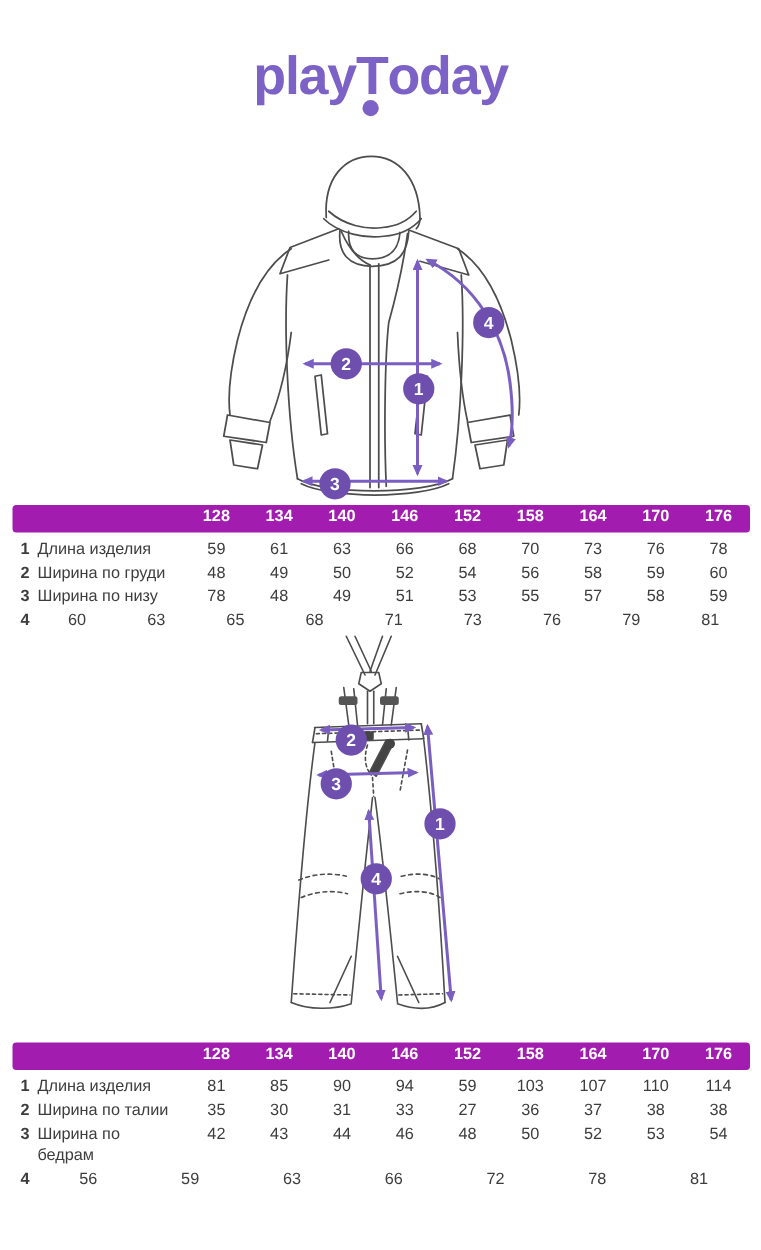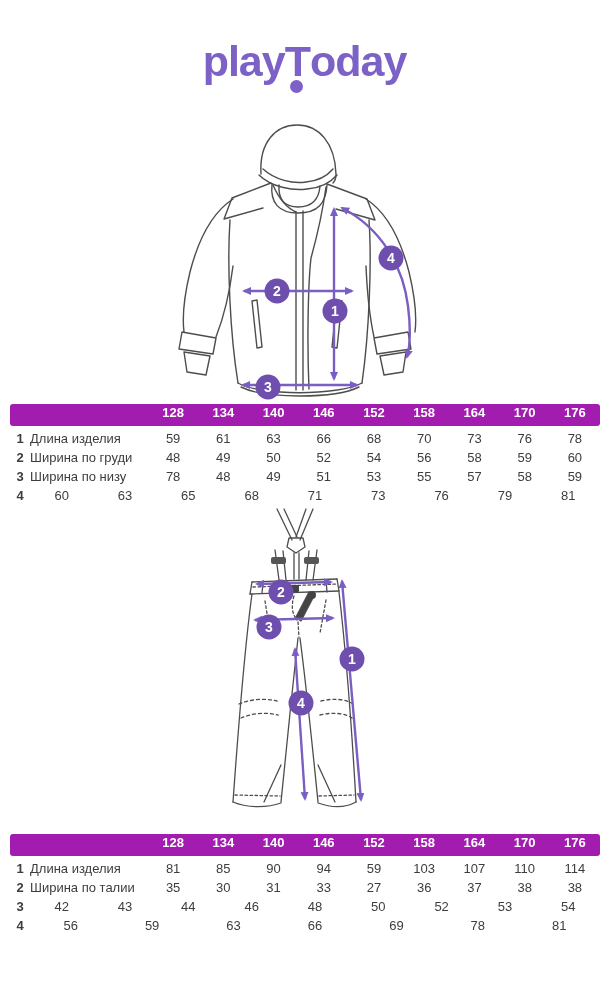--- a/index.html
+++ b/index.html
@@ -281,33 +281,34 @@
     <div class="c v">31</div>
     <div class="c v">33</div>
     <div class="c v">27</div>
     <div class="c v">36</div>
     <div class="c v">37</div>
     <div class="c v">38</div>
     <div class="c v">38</div>
   </div>
   <div class="tr">
     <div class="c n">3</div>
+    <div class="c l">Ширина по бедрам</div>
     <div class="c v">42</div>
     <div class="c v">43</div>
     <div class="c v">44</div>
     <div class="c v">46</div>
     <div class="c v">48</div>
     <div class="c v">50</div>
     <div class="c v">52</div>
     <div class="c v">53</div>
     <div class="c v">54</div>
   </div>
   <div class="tr">
     <div class="c n">4</div>
     <div class="c v">56</div>
     <div class="c v">59</div>
     <div class="c v">63</div>
     <div class="c v">66</div>
-    <div class="c v">69</div>
+    <div class="c v">72</div>
     <div class="c v">78</div>
     <div class="c v">81</div>
   </div>
 </div>
 
 </body></html>

